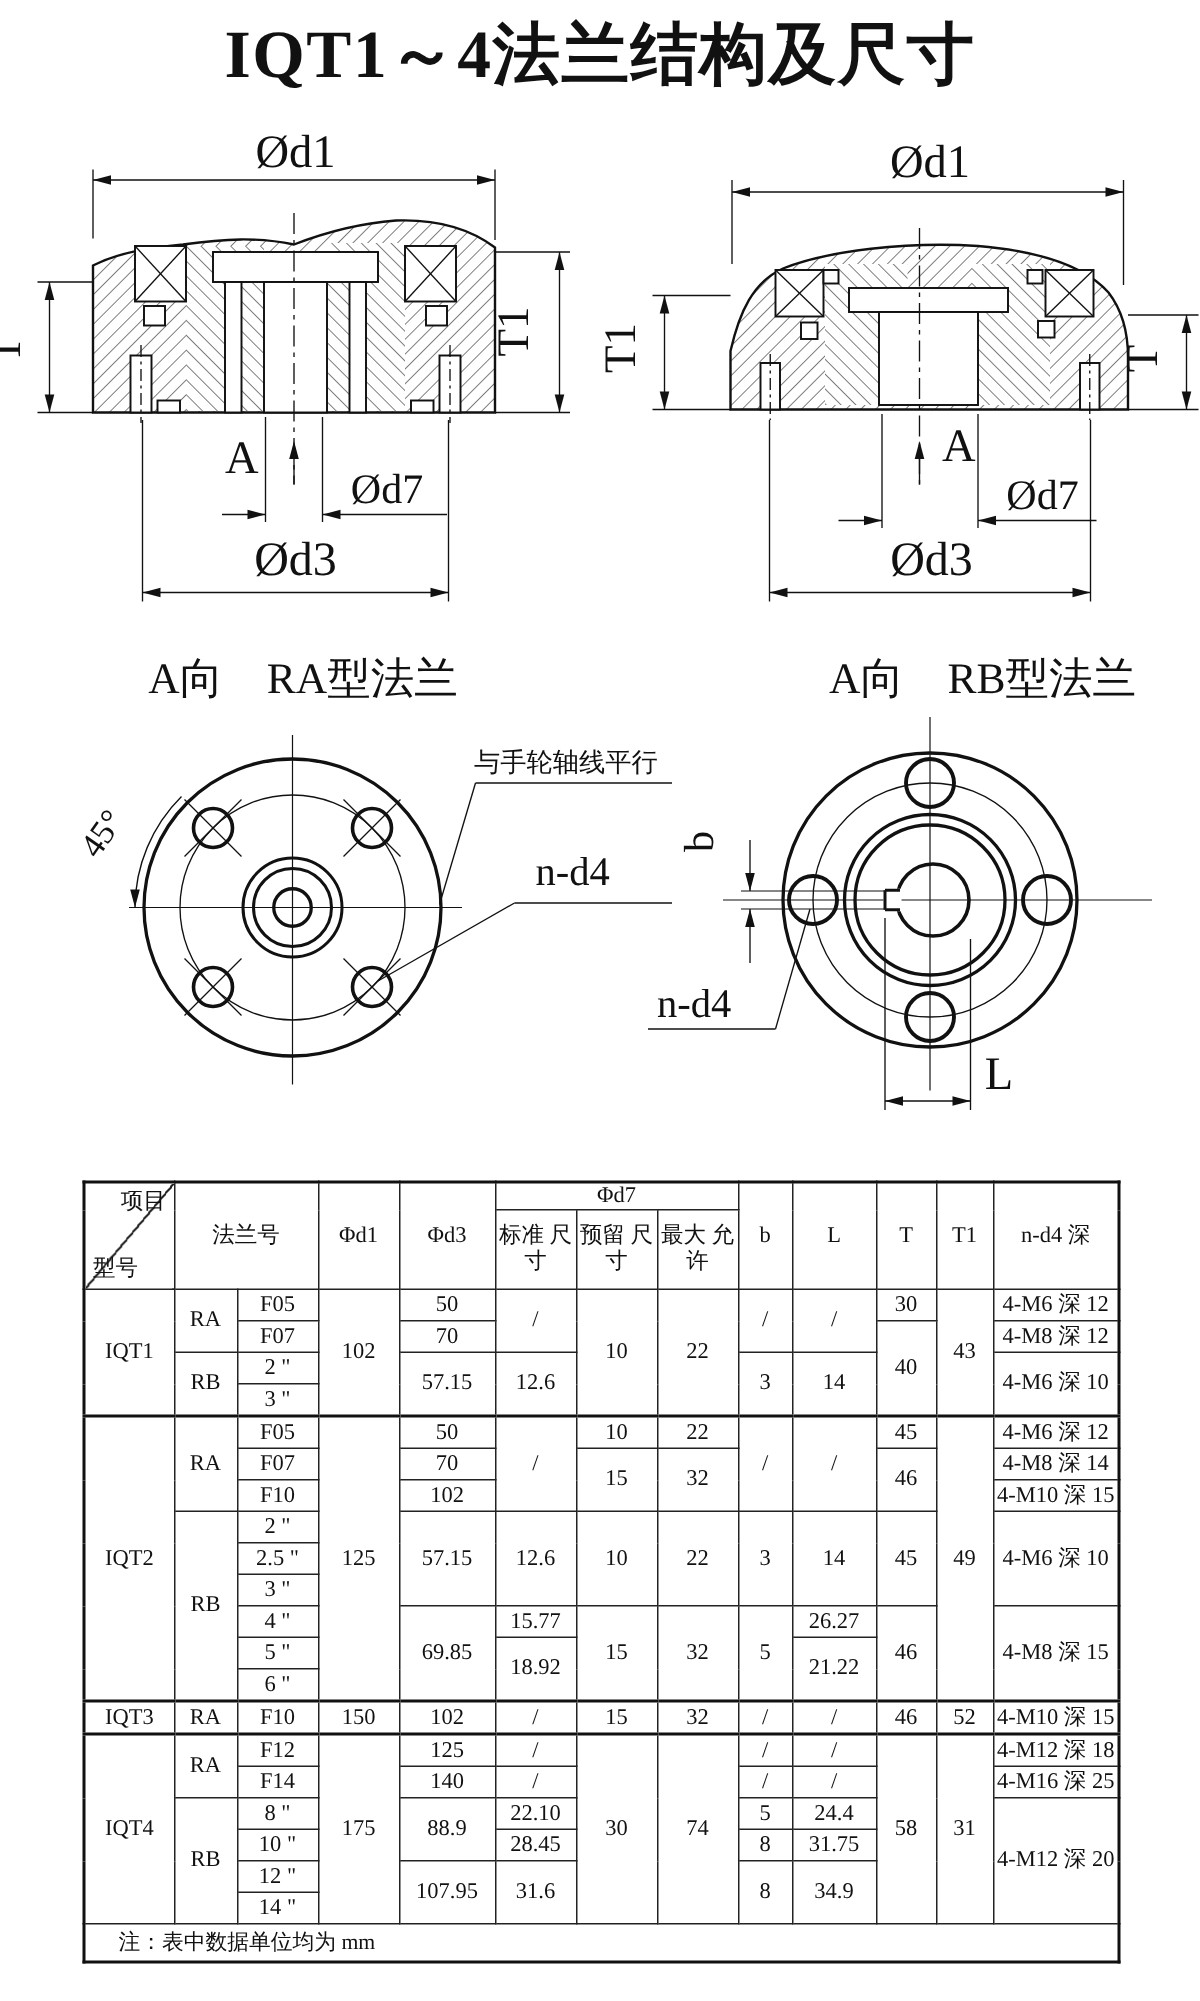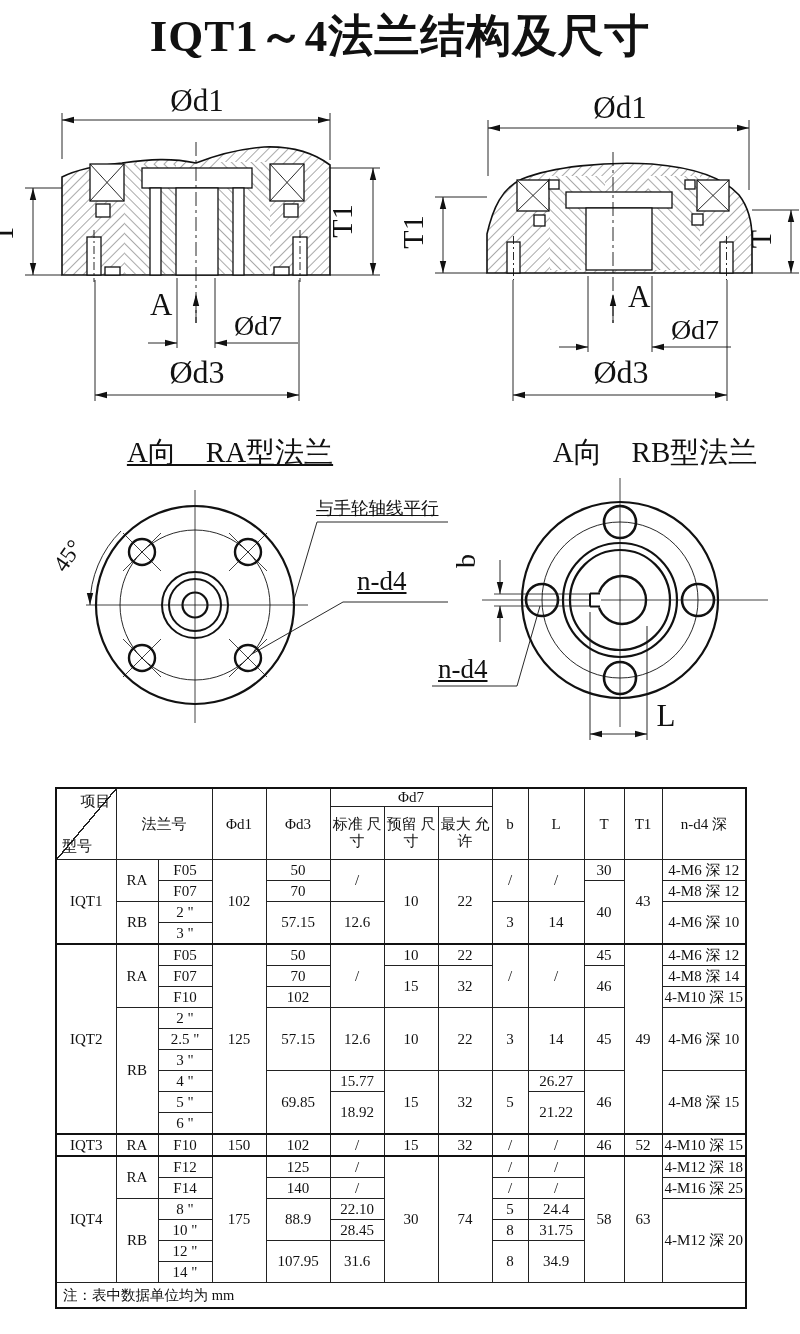--- a/index.html
+++ b/index.html
@@ -1,39 +1,39 @@
 <!DOCTYPE html>
 <html><head>
 <meta charset="utf-8">
 <style>
   html,body{margin:0;padding:0;background:#fff;}
   #page{position:relative;width:800px;height:1334px;background:#fff;overflow:hidden;
         font-family:"Liberation Serif","DejaVu Serif",serif;color:#111;}
   .abs{position:absolute;}
   #title{left:0;top:6px;width:800px;text-align:center;font-size:45px;font-weight:600;letter-spacing:1px;}
   .view-title{font-size:29px;top:433px;width:300px;text-align:center;white-space:nowrap;}
-  .lbl{position:absolute;font-family:"Liberation Serif","DejaVu Serif",serif;text-decoration:underline;}
+  .lbl{position:absolute;font-family:"Liberation Serif","DejaVu Serif",serif;}
   #parallel-note{left:316px;top:496px;font-size:17.5px;}
   #nd4-left{left:357px;top:566px;font-size:27px;}
   #nd4-right{left:438px;top:654px;font-size:27px;}
   svg{display:block;}
   svg text{fill:#111;font-family:"Liberation Serif","DejaVu Serif",serif;}
 
   
   #dim-table-wrap{left:55px;top:787px;width:564px;}
   table{border-collapse:collapse;width:690px;table-layout:fixed;
         font-family:"Liberation Serif","DejaVu Serif",serif;}
   th,td{border:1px solid #222;text-align:center;vertical-align:middle;
         font-size:15px;font-weight:normal;padding:0 2px;line-height:1.15;
         overflow:hidden;}
   thead tr.h2 th{height:52px;}
   tbody td{height:20px;}
   tbody tr.grp td{border-top:2px solid #111;}
   table{border:2px solid #111;}
-  tfoot td{height:24px;text-align:left;padding-left:6px;font-size:14.5px;}
+  tfoot td{height:24px;text-align:left;padding-left:22px;font-size:14.5px;}
   td.diag{position:relative;padding:0;
     background:linear-gradient(to bottom right,transparent calc(50% - 0.7px),
                #222 calc(50% - 0.7px),#222 calc(50% + 0.7px),transparent calc(50% + 0.7px));}
   td.diag .dtop{position:absolute;top:4px;right:5px;font-size:15px;}
   td.diag .dbot{position:absolute;bottom:4px;left:5px;font-size:15px;}
 </style>
 </head>
 <body>
 
 <div id="page">
@@ -179,21 +179,21 @@
       </g>
     </g>
     <text x="220" y="38" font-size="31" text-anchor="middle">Ød1</text>
     <text x="23" y="152" font-size="30" text-anchor="middle" transform="rotate(-90 23 152)">T1</text>
     <text x="371" y="159" font-size="30" text-anchor="middle" transform="rotate(-90 371 159)">T</text>
     <text x="228" y="227" font-size="31">A</text>
     <text x="295" y="259" font-size="28" text-anchor="middle">Ød7</text>
     <text x="221" y="303" font-size="32" text-anchor="middle">Ød3</text>
   </svg>
 
-  <div class="abs view-title" style="left:80px;text-decoration:underline;">A向　RA型法兰</div>
+  <div class="abs view-title" style="left:52px;">A向　RA型法兰</div>
   <div class="abs view-title" style="left:505px;">A向　RB型法兰</div>
 
   <svg class="abs" style="left:30px;top:480px" width="420" height="270" viewBox="0 0 420 270">
     <g stroke="#111" fill="none">
       <line x1="56" y1="125" x2="278" y2="125" stroke-width="0.8"></line>
       <line x1="165" y1="10" x2="165" y2="243" stroke-width="0.8"></line>
       <circle cx="165" cy="125" r="99" stroke-width="2.2"></circle>
       <circle cx="165" cy="125" r="75" stroke-width="0.9"></circle>
       <g stroke-width="2.4">
         <circle cx="112" cy="72" r="13"></circle>
@@ -433,21 +433,21 @@
             <td rowspan="2">RA</td>
             <td>F12</td>
             <td rowspan="6">175</td>
             <td>125</td>
             <td>/</td>
             <td rowspan="6">30</td>
             <td rowspan="6">74</td>
             <td>/</td>
             <td>/</td>
             <td rowspan="6">58</td>
-            <td rowspan="6">63</td>
+            <td rowspan="6">31</td>
             <td>4-M12 深 18</td>
           </tr>
           <tr>
             <td>F14</td>
             <td>140</td>
             <td>/</td>
             <td>/</td>
             <td>/</td>
             <td>4-M16 深 25</td>
           </tr>

